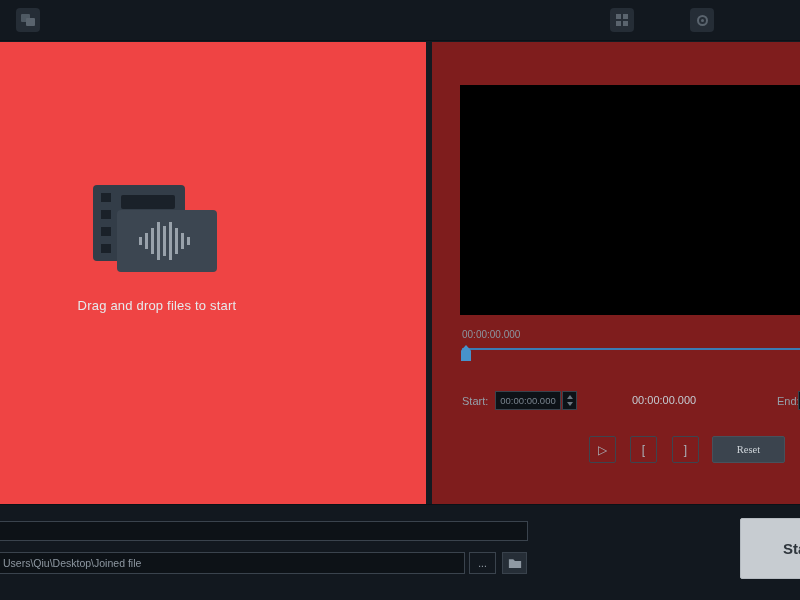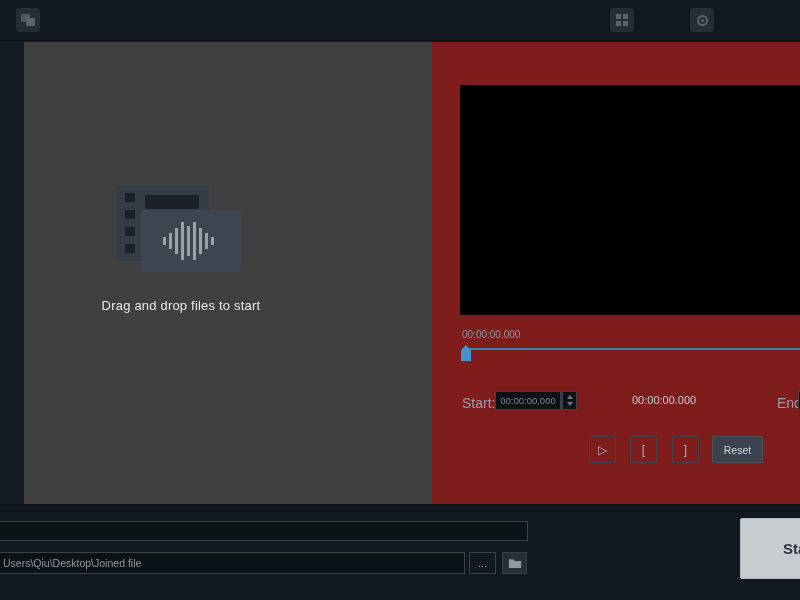--- a/index.html
+++ b/index.html
@@ -10,52 +10,52 @@
     font-family:"Liberation Sans","DejaVu Sans",sans-serif;
     color:#aab3bb;
   }
 
   
   .topbar { position:absolute; left:0; top:0; right:0; height:41px; background:#12181f; border-bottom:1px solid #0c1117; }
   .icon-btn { position:absolute; top:8px; width:24px; height:24px; background:#252d36; border-radius:4px; display:flex; align-items:center; justify-content:center; cursor:pointer; }
   .icon-btn svg { display:block; }
 
   
-  .left-panel  { position:absolute; left:0;    top:42px; width:426px; height:462px; background:#404040;margin-left:24px; }
+  .left-panel  { position:absolute; left:0;    top:42px; width:426px; height:462px; background:#ef4444; }
   .right-panel { position:absolute; left:432px; top:42px; width:368px; height:462px; background:#7f1d1d; }
 
   
   .drop-wrap { position:absolute; left:53px; top:140px; width:208px; text-align:center; }
   .icon-stack { position:relative; height:116px; }
   .film-icon  { position:absolute; left:40px; top:3px;  }
   .audio-icon { position:absolute; left:64px; top:28px; }
   .drop-text { font-size:13px; color:#e6e9ec; letter-spacing:.2px; }
 
   
   .video { position:absolute; left:28px; top:43px; width:340px; height:230px; background:#000; }
   .time-label { position:absolute; left:30px; top:287px; font-size:10px; color:#8b95a0; }
   .slider-track { position:absolute; left:30px; top:306px; width:338px; height:2px; background:#3b7cb5; }
   .slider-handle { position:absolute; left:29px; top:303px; width:10px; height:16px; background:#4793cc;
     clip-path:polygon(50% 0,100% 35%,100% 100%,0 100%,0 35%); cursor:pointer; }
 
-  .lbl { position:absolute; font-size:14px; color:#95a0aa; }
+  .lbl { position:absolute; font-size:11px; color:#95a0aa; }
   .time-input { position:absolute; height:19px; background:#0d1217; border:1px solid #3a434d;
     color:#79838d; font-size:9.5px; text-align:center; font-family:inherit; }
   .spinner { position:absolute; width:15px; height:19px; background:#0d1217; border:1px solid #3a434d;
     display:flex; flex-direction:column; align-items:center; justify-content:space-evenly; cursor:pointer; }
   .tri-up   { width:0; height:0; border-left:3px solid transparent; border-right:3px solid transparent; border-bottom:4px solid #6c7680; }
   .tri-down { width:0; height:0; border-left:3px solid transparent; border-right:3px solid transparent; border-top:4px solid #6c7680; }
   .cur-time { position:absolute; left:200px; top:352px; font-size:11px; color:#c4cbd2; }
 
   .sq-btn { position:absolute; top:394px; width:27px; height:27px; background:transparent;
     border:1px solid #3c454f; border-radius:2px; color:#aab3bb; font-size:12px;
     display:flex; align-items:center; justify-content:center; cursor:pointer; font-family:inherit; }
-  .reset-btn { position:absolute; left:280px; top:394px; width:51px; height:27px;
+  .reset-btn { position:absolute; left:280px; top:394px; width:73px; height:27px;
     background:#3b444e; border:1px solid #47515b; border-radius:2px; color:#ced4d9;
-    font-size:10.5px; cursor:pointer; font-family:Liberation Sans, sans-serif; }
+    font-size:10.5px; cursor:pointer; font-family:Liberation Serif, serif; }
 
   
   .bottombar { position:absolute; left:0; top:504px; width:800px; height:96px; background:#12181f; border-top:1px solid #0c1117; }
   .field { background:#0d1217; border:1px solid #3a434d; color:#8d97a1; font-size:10.5px; font-family:inherit; }
   .name-input { position:absolute; left:-14px; top:16px; width:542px; height:20px; padding-left:16px; }
   .path-input { position:absolute; left:-14px; top:47px; width:479px; height:22px; padding-left:16px; }
   .browse-btn { position:absolute; left:469px; top:47px; width:27px; height:22px;
     background:#12181f; border:1px solid #3a434d; color:#9aa3ad; font-size:10px; cursor:pointer; font-family:inherit; }
   .folder-btn { position:absolute; left:502px; top:47px; width:25px; height:22px;
     background:#262e37; border:1px solid #39424c; display:flex; align-items:center; justify-content:center; cursor:pointer; }

